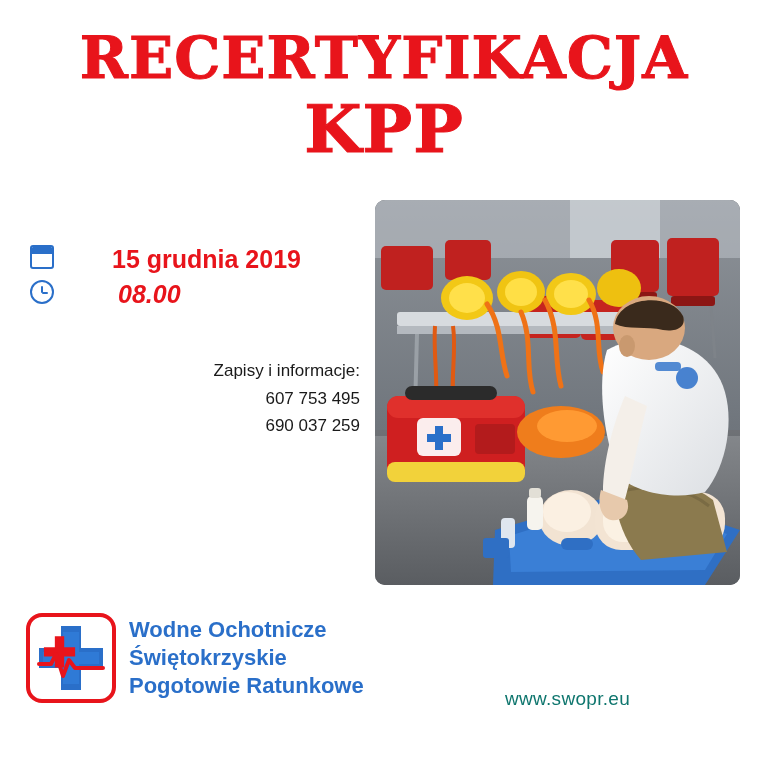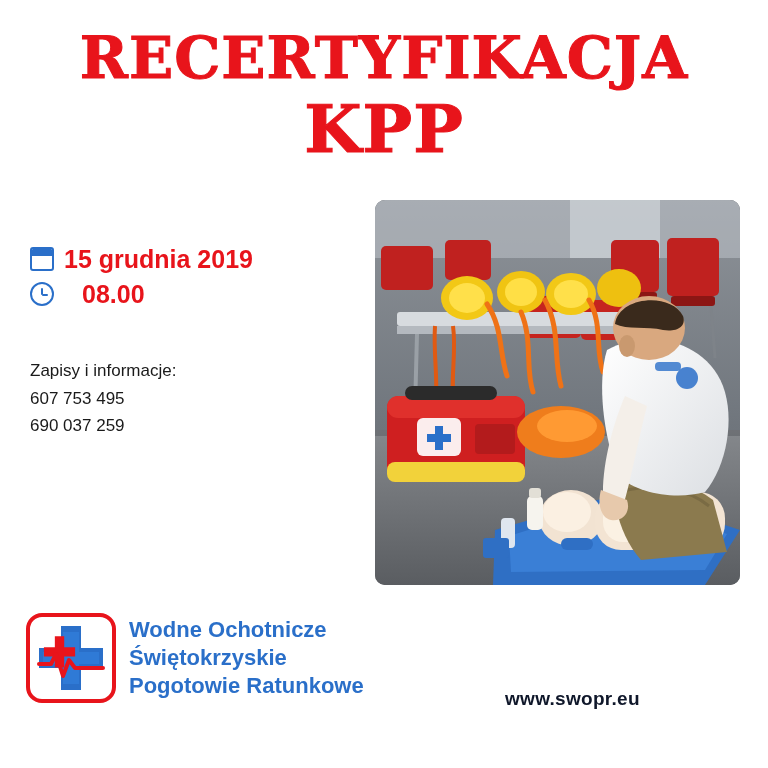--- a/index.html
+++ b/index.html
@@ -47,37 +47,38 @@
 
   
   .info-col {
     position: absolute;
     left: 30px;
     top: 245px;
     width: 330px;
   }
   .fact-row {
     display: flex;
-    align-items: center;
     margin-bottom: 6px;
+    gap: 48px;
   }
   .fact-icon {
     width: 26px;
     height: 26px;
     margin-right: 8px;
     flex: 0 0 26px;
     position: relative;
   }
   .fact-text {
     font-size: 25px;
     font-weight: bold;
     color: #e8141b;
   }
   .fact-text.time {
-    margin-left: 18px;
+    margin-left: 6px;
+    font-style: italic;
   }
 
   
   .cal {
     width: 24px; height: 24px;
     border: 2px solid #2a6fc9;
     border-radius: 3px;
     background: #ffffff;
     box-sizing: border-box;
     overflow: hidden;
@@ -120,20 +121,21 @@
   .clock:after {
     width: 6px; height: 2px;
     left: 10px; top: 10px;
   }
 
   .contact-block {
     margin-top: 48px;
     font-size: 17px;
     color: #1a1a1a;
     line-height: 1.62;
+    text-align: right;
   }
   .contact-block div {
     white-space: nowrap;
   }
 
   
   .photo {
     position: absolute;
     left: 375px;
     top: 200px;
@@ -163,22 +165,22 @@
     color: #2a6fc9;
     font-weight: bold;
     font-size: 22px;
     line-height: 1.28;
   }
 
   .website {
     position: absolute;
     left: 505px;
     top: 688px;
-    color: #0f172a;
-    font-weight: bold;
+    color: #0f766e;
+    font-weight: normal;
     font-size: 19px;
     letter-spacing: 0.3px;
   }
 </style>
 </head>
 <body>
 
 <div class="poster">
 
   <div class="title-block">

